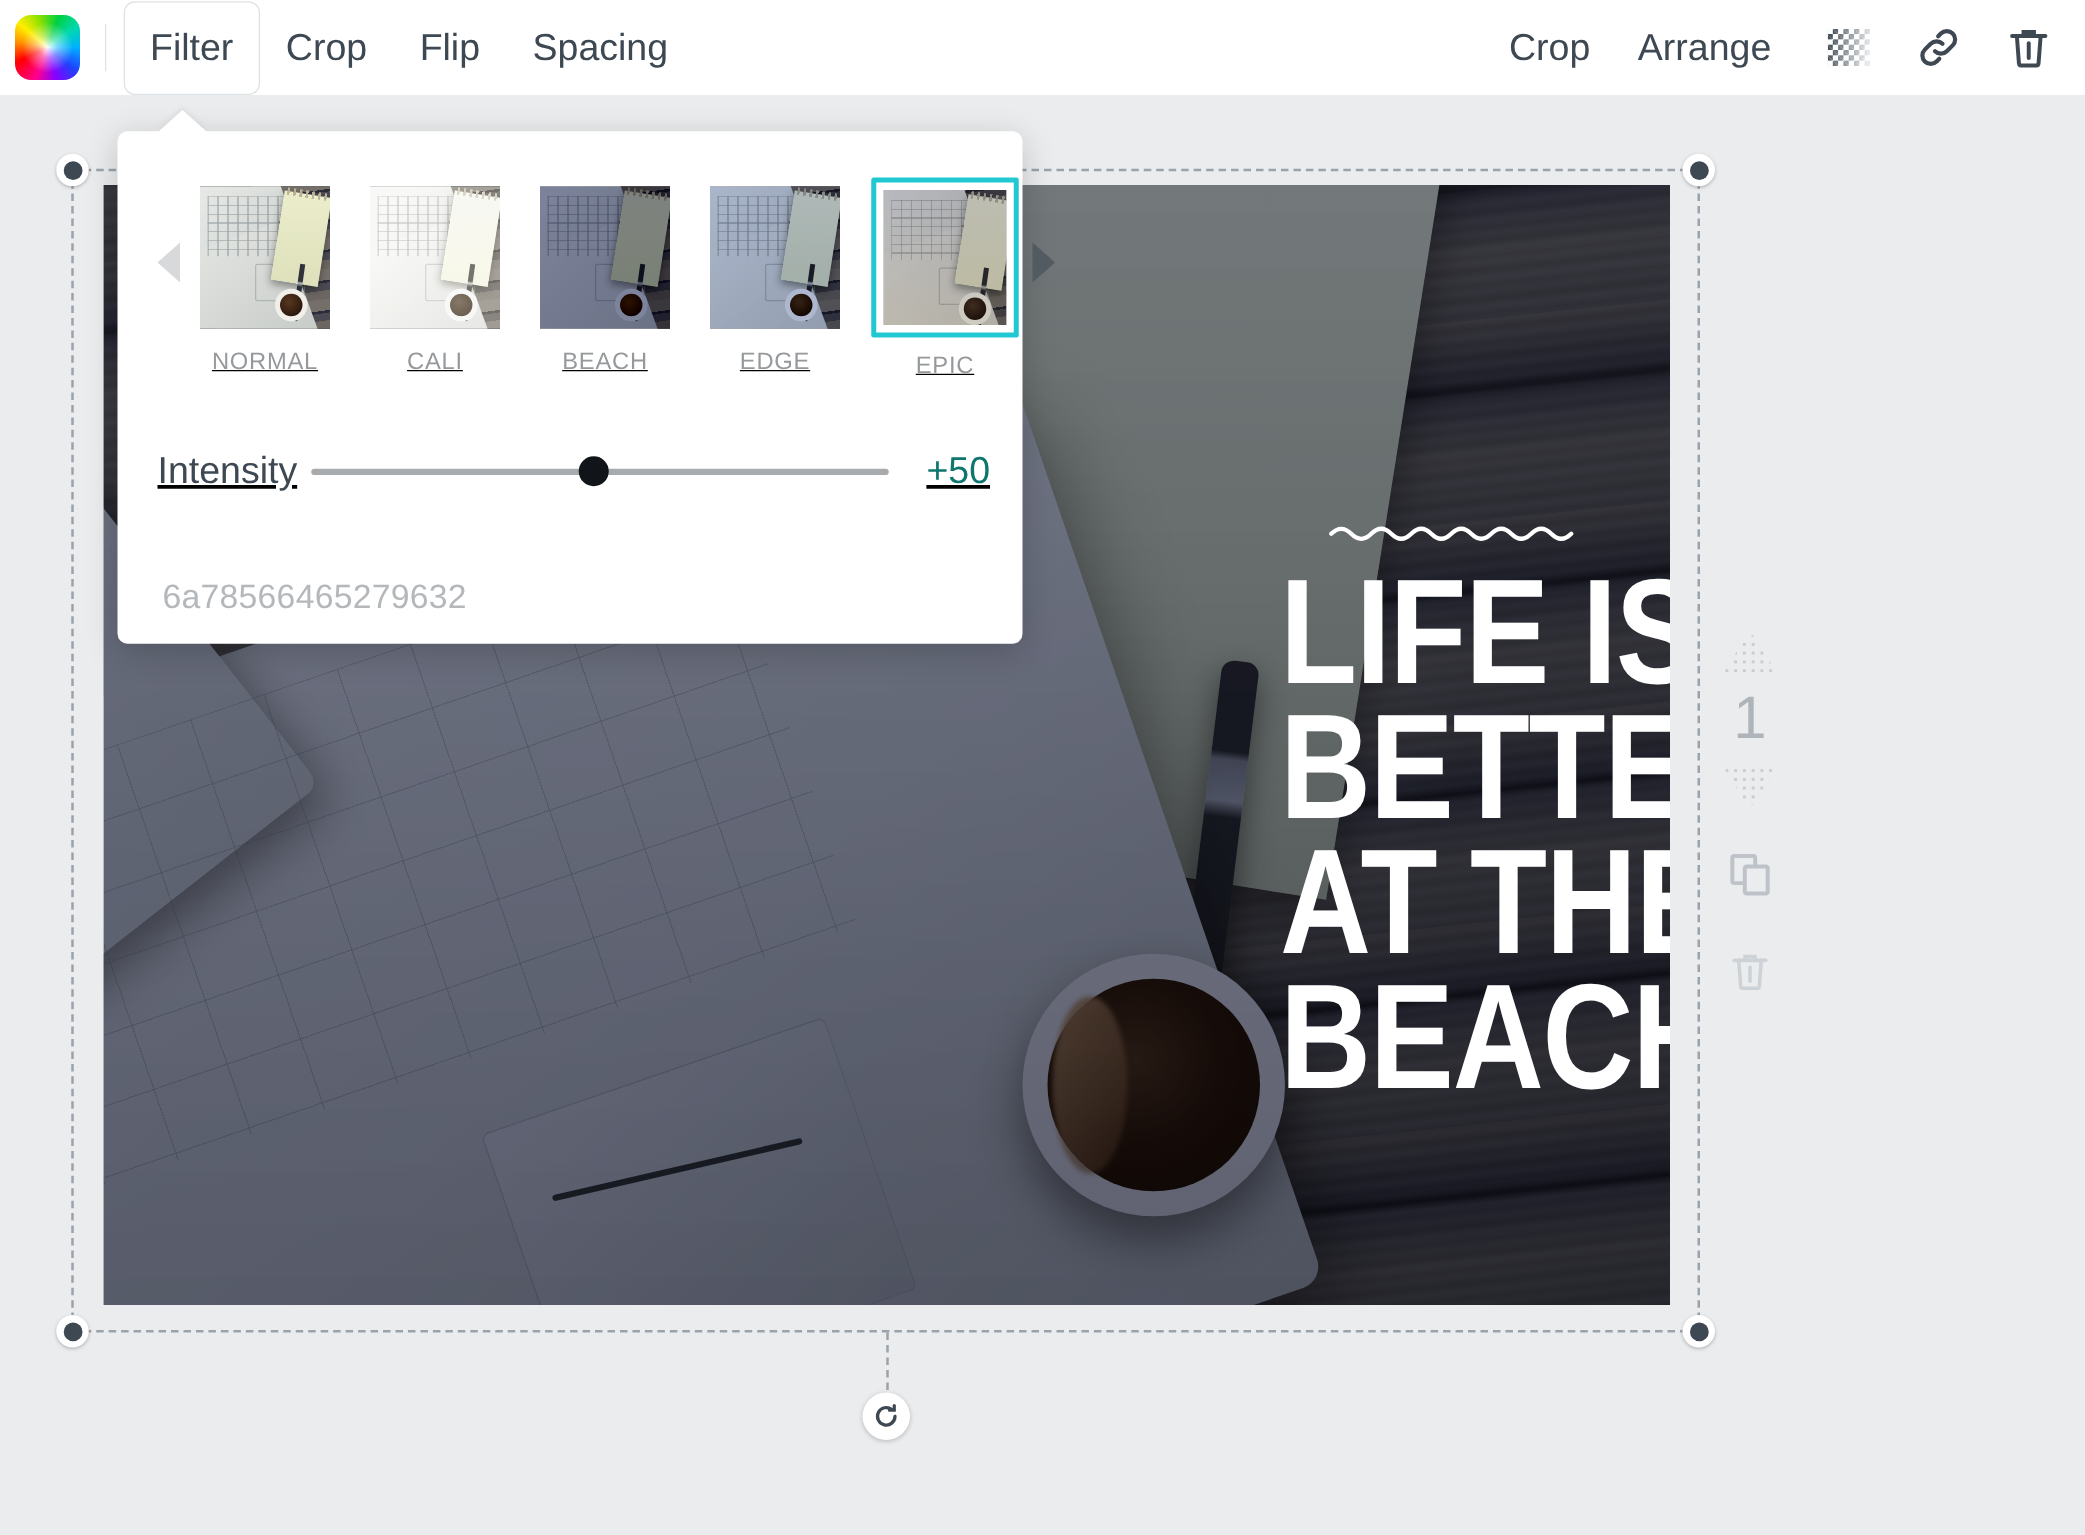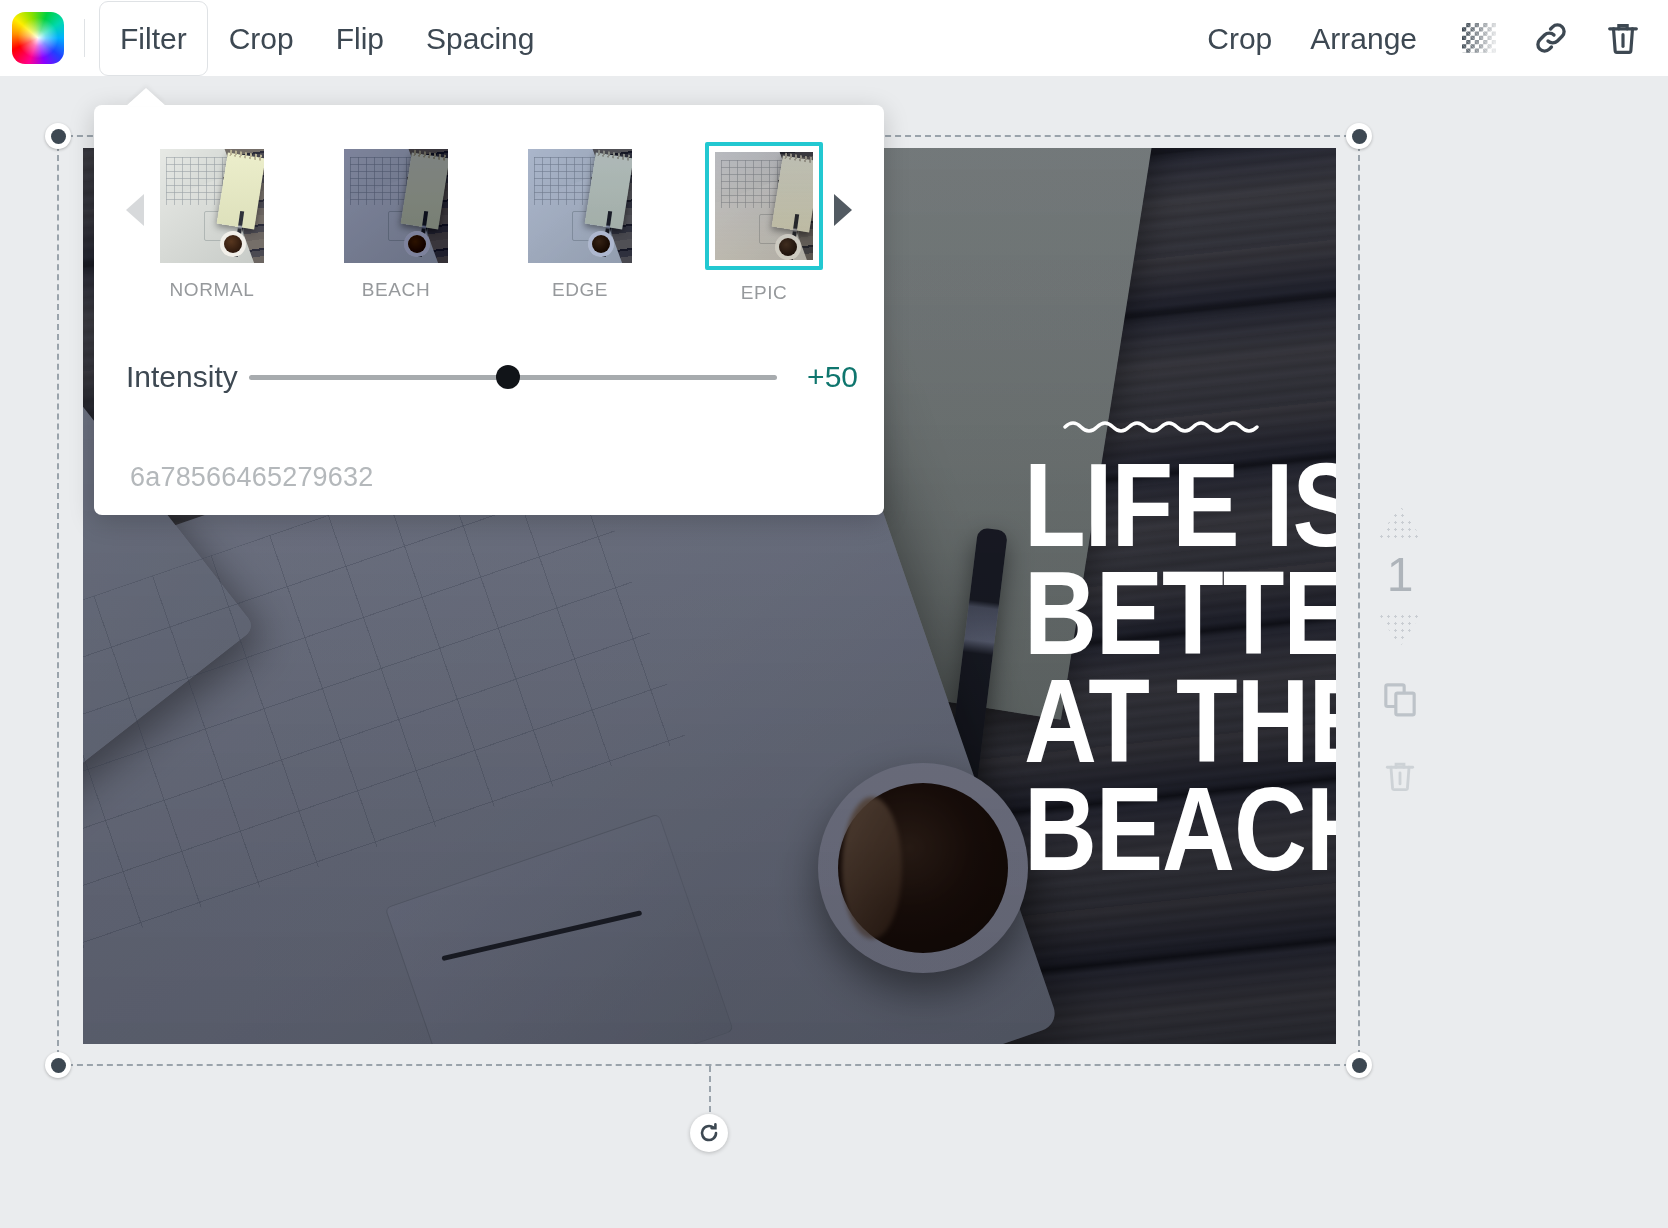--- a/index.html
+++ b/index.html
@@ -358,25 +358,26 @@
     line-height: 1;
     margin: 2px 0 4px;
   }
   .ghost-icon { margin-top: 22px; opacity: 0.55; }
   .ghost-icon.trash { margin-top: 24px; opacity: 0.35; }
 
   
   .panel {
     position: absolute;
     left: 94px; top: 105px;
-    width: 790px; height: 410px;
+    width: 724px; height: 410px;
     background: #ffffff;
     border-radius: 8px;
     box-shadow: 0 6px 26px rgba(0,0,0,0.18);
     z-index: 50;
+    text-decoration: underline;
   }
   .panel-caret {
     position: absolute;
     left: 32px; top: -17px;
     width: 0; height: 0;
     border-left: 20px solid transparent;
     border-right: 20px solid transparent;
     border-bottom: 18px solid #ffffff;
     filter: drop-shadow(0 -3px 2px rgba(0,0,0,0.05));
   }
@@ -757,20 +758,39 @@
                 <div class="m-note"></div>
                   <div class="m-pen"></div>
                   <div class="m-cup"></div>
               </div>
               <div class="m-grade"></div>
             </div>
           </div>
           <div class="thumb-label">NORMAL</div>
         </div>
 
+        <div class="thumb f-cali">
+          <div class="thumb-frame">
+            <div class="thumb-img">
+              <div class="mini">
+                <div class="m-wood"></div>
+                  <div class="m-dark"></div>
+                <div class="m-base"></div>
+                  <div class="m-screen"></div>
+                <div class="m-keys"></div>
+                  <div class="m-pad"></div>
+                <div class="m-note"></div>
+                  <div class="m-pen"></div>
+                  <div class="m-cup"></div>
+              </div>
+              <div class="m-grade"></div>
+            </div>
+          </div>
+          <div class="thumb-label">CALI</div>
+        </div>
 
         <div class="thumb f-drama">
           <div class="thumb-frame">
             <div class="thumb-img">
               <div class="mini">
                 <div class="m-wood"></div>
                   <div class="m-dark"></div>
                 <div class="m-base"></div>
                   <div class="m-screen"></div>
                 <div class="m-keys"></div>

